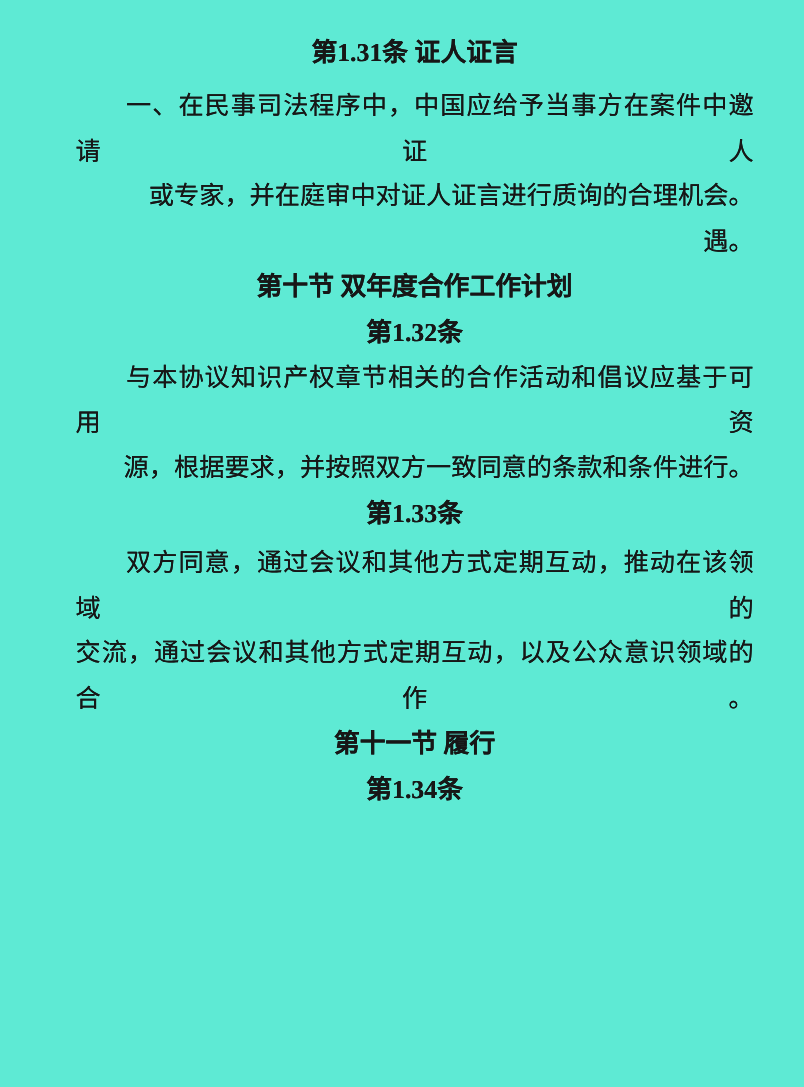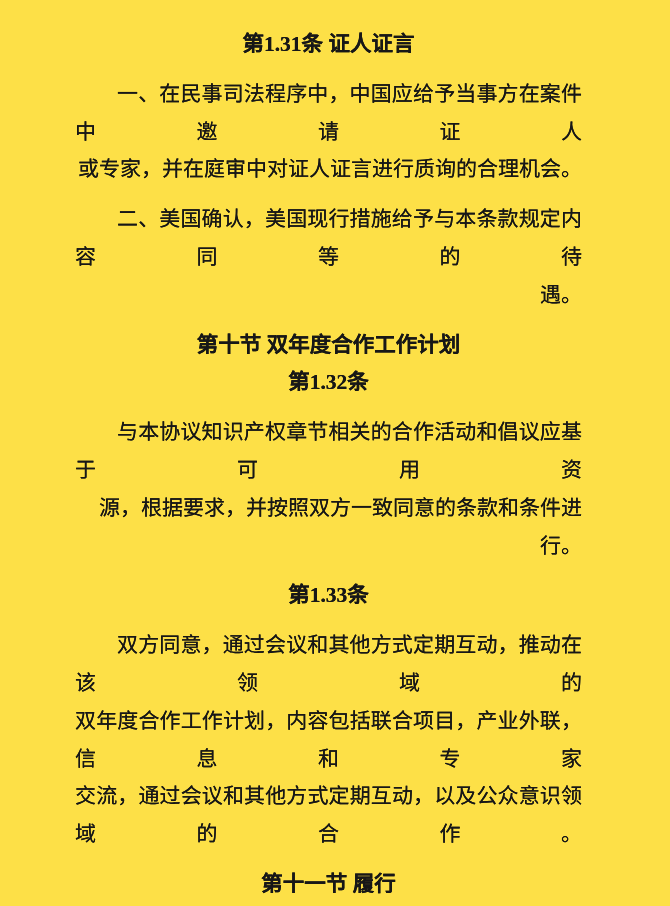--- a/index.html
+++ b/index.html
@@ -9,38 +9,38 @@
   }
   body {
     width: 670px;
     height: 906px;
     overflow: hidden;
   }
   .page {
     box-sizing: border-box;
     width: 670px;
     height: 906px;
-    padding: 26px 76px 0 63px;
-    background: #fde047;
+    padding: 26px 42px 0 63px;
+    background: #5eead4;
     color: #171717;
     font-family: "Liberation Serif", "DejaVu Serif", serif;
     font-size: 21px;
     text-shadow: 0 0 0.55px currentColor; 
   }
   .hd {
     margin: 0;
     font-size: 21.5px;
     font-weight: bold;
     text-align: center;
     line-height: 37.8px;
     white-space: nowrap;
   }
   .hd.sp6 { margin-bottom: 6px; }
   .hd.sp3 { margin-bottom: 3px; }
-  .para { margin: 12px; }
+  .para { margin: 0; }
   .ln {
     margin: 0;
     line-height: 37.8px;
     text-align: right;
   }
   .jf {
     text-align: justify;
     text-align-last: justify;
     text-justify: inter-character;
   }
@@ -52,38 +52,36 @@
 <main class="page">
 
   <h1 class="hd sp6">第1.31条 证人证言</h1>
 
   <div class="para">
     <div class="ln in jf">一、在民事司法程序中，中国应给予当事方在案件中邀请证人</div>
     <div class="ln">或专家，并在庭审中对证人证言进行质询的合理机会。</div>
   </div>
 
   <div class="para">
-    <div class="ln in jf">二、美国确认，美国现行措施给予与本条款规定内容同等的待</div>
     <div class="ln">遇。</div>
   </div>
 
   <h2 class="hd">第十节 双年度合作工作计划</h2>
 
   <h3 class="hd">第1.32条</h3>
 
   <div class="para">
     <div class="ln in jf">与本协议知识产权章节相关的合作活动和倡议应基于可用资</div>
     <div class="ln">源，根据要求，并按照双方一致同意的条款和条件进行。</div>
   </div>
 
   <h3 class="hd sp3">第1.33条</h3>
 
   <div class="para">
     <div class="ln in jf">双方同意，通过会议和其他方式定期互动，推动在该领域的</div>
-    <div class="ln jf">双年度合作工作计划，内容包括联合项目，产业外联，信息和专家</div>
     <div class="ln jf">交流，通过会议和其他方式定期互动，以及公众意识领域的合作。</div>
   </div>
 
   <h2 class="hd">第十一节 履行</h2>
 
   <h3 class="hd sp6">第1.34条</h3>
 
 </main>
 
 </body></html>

